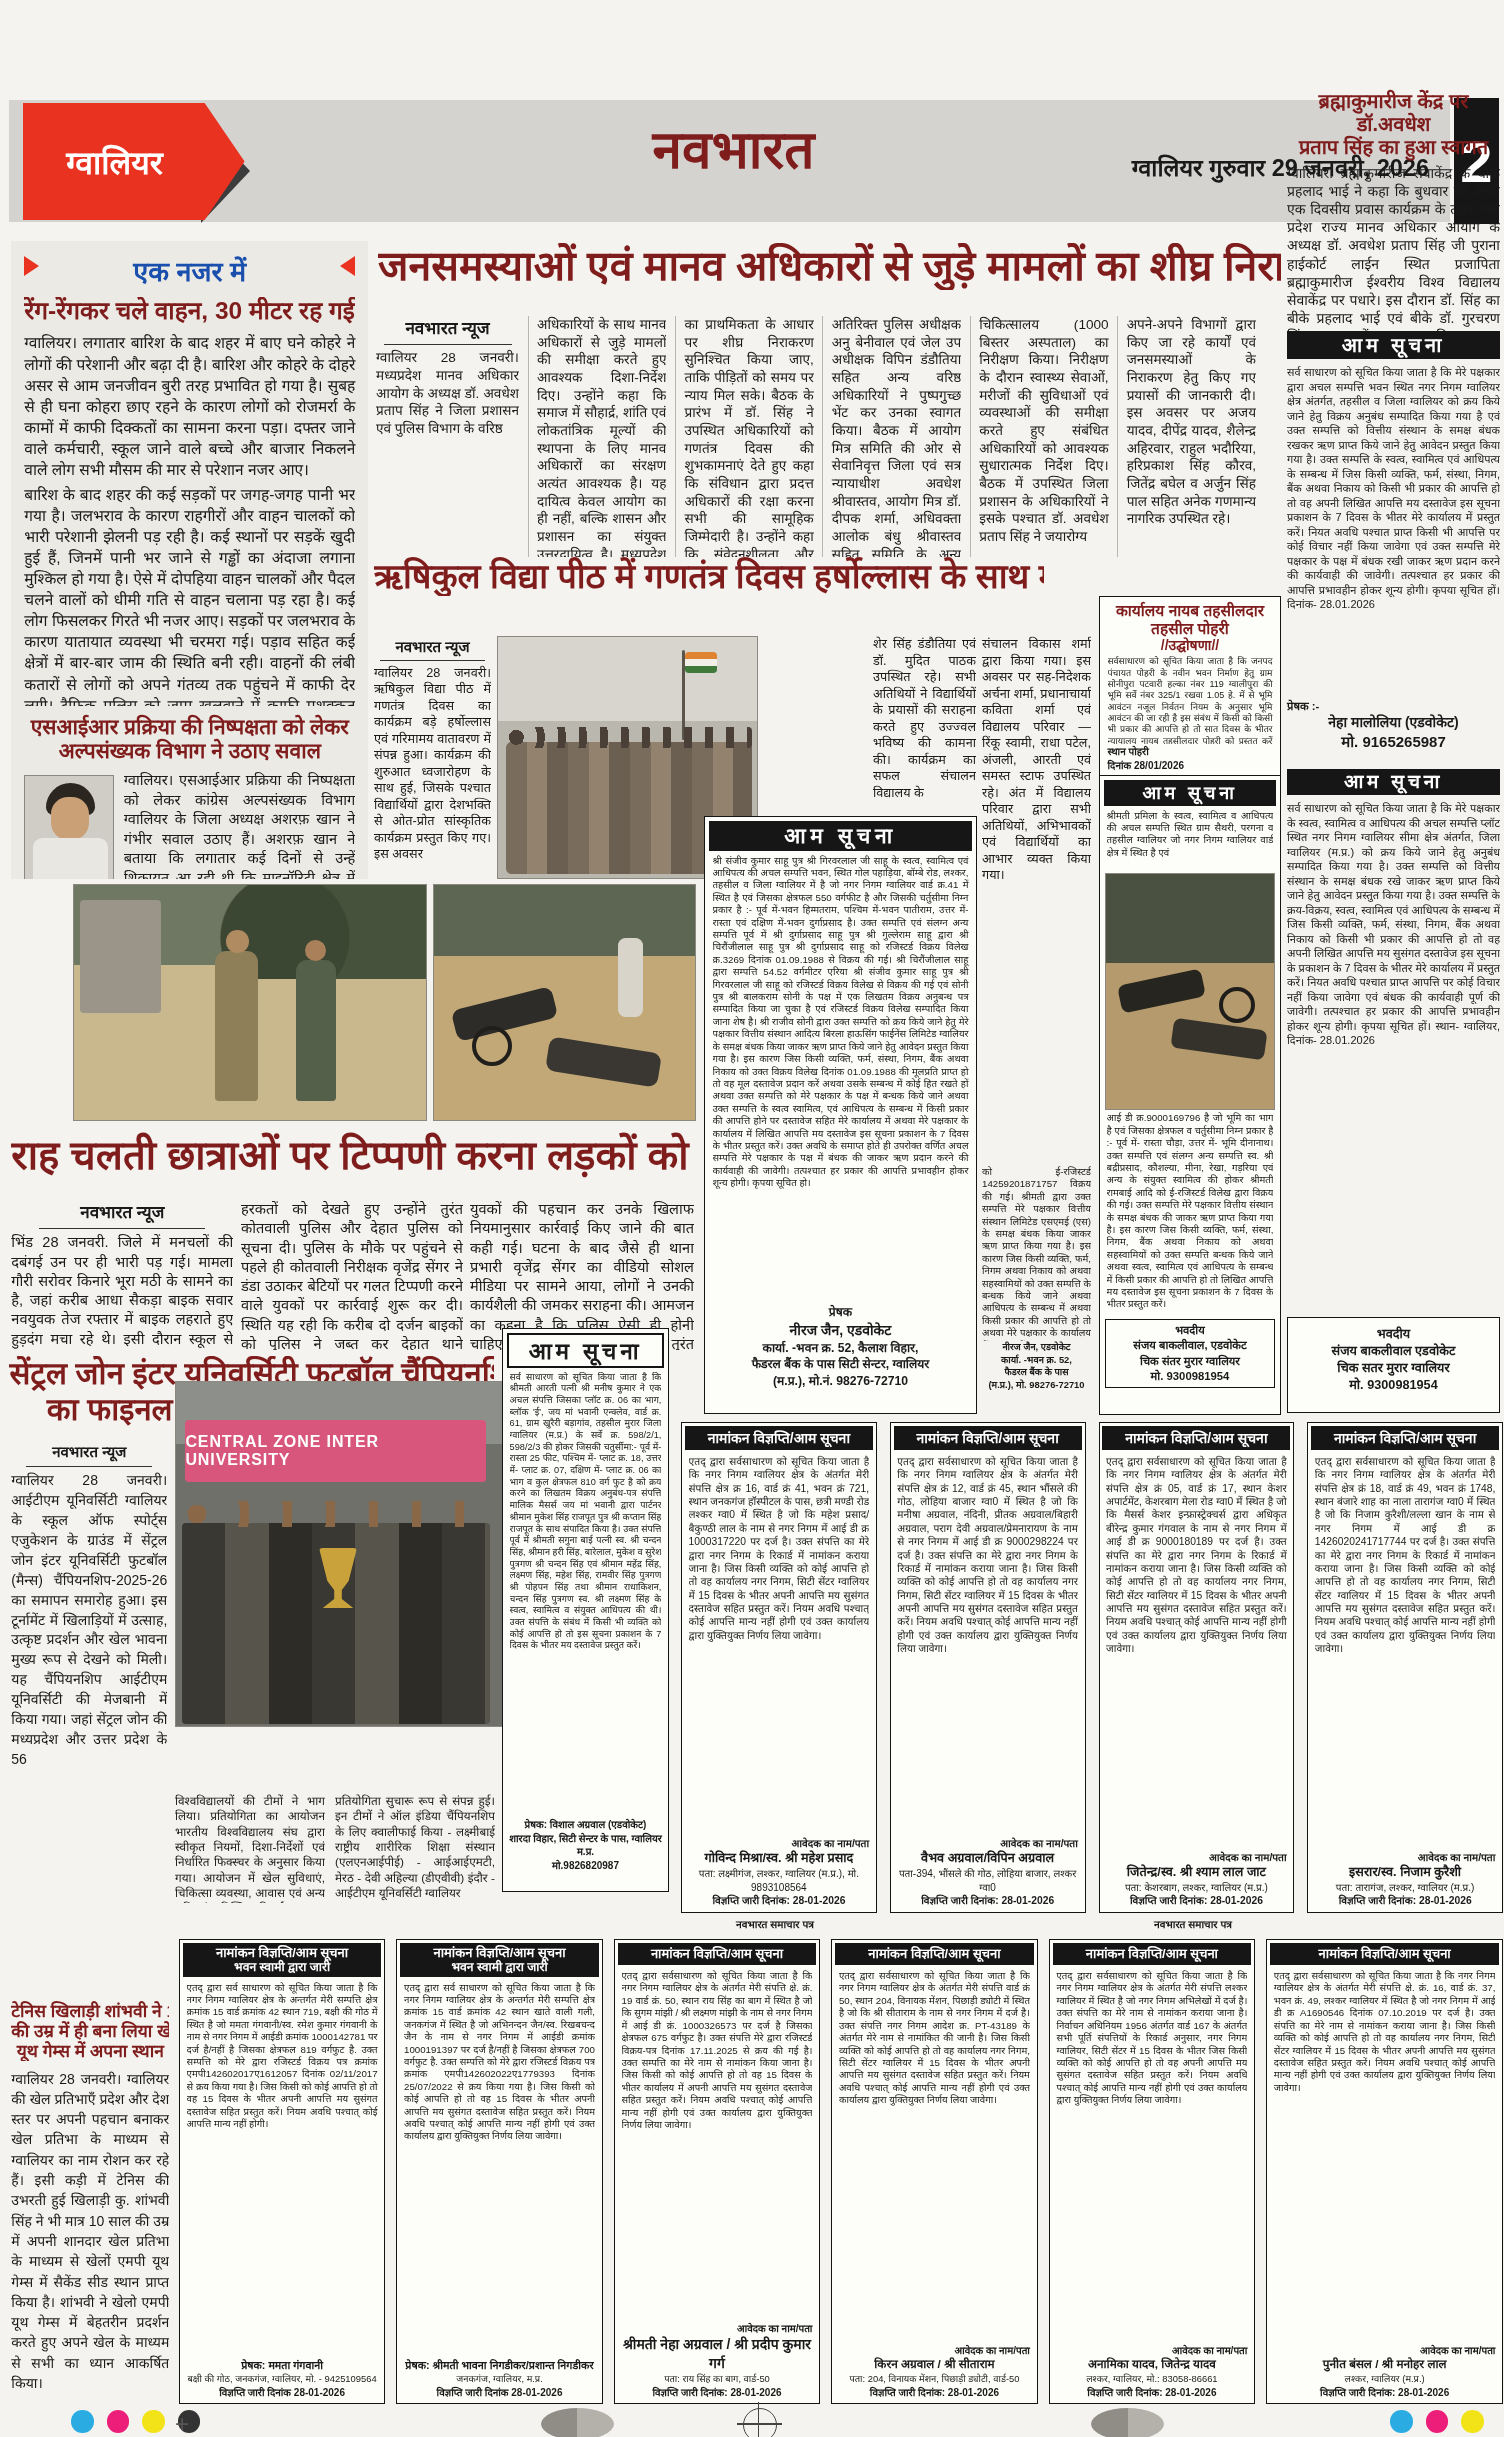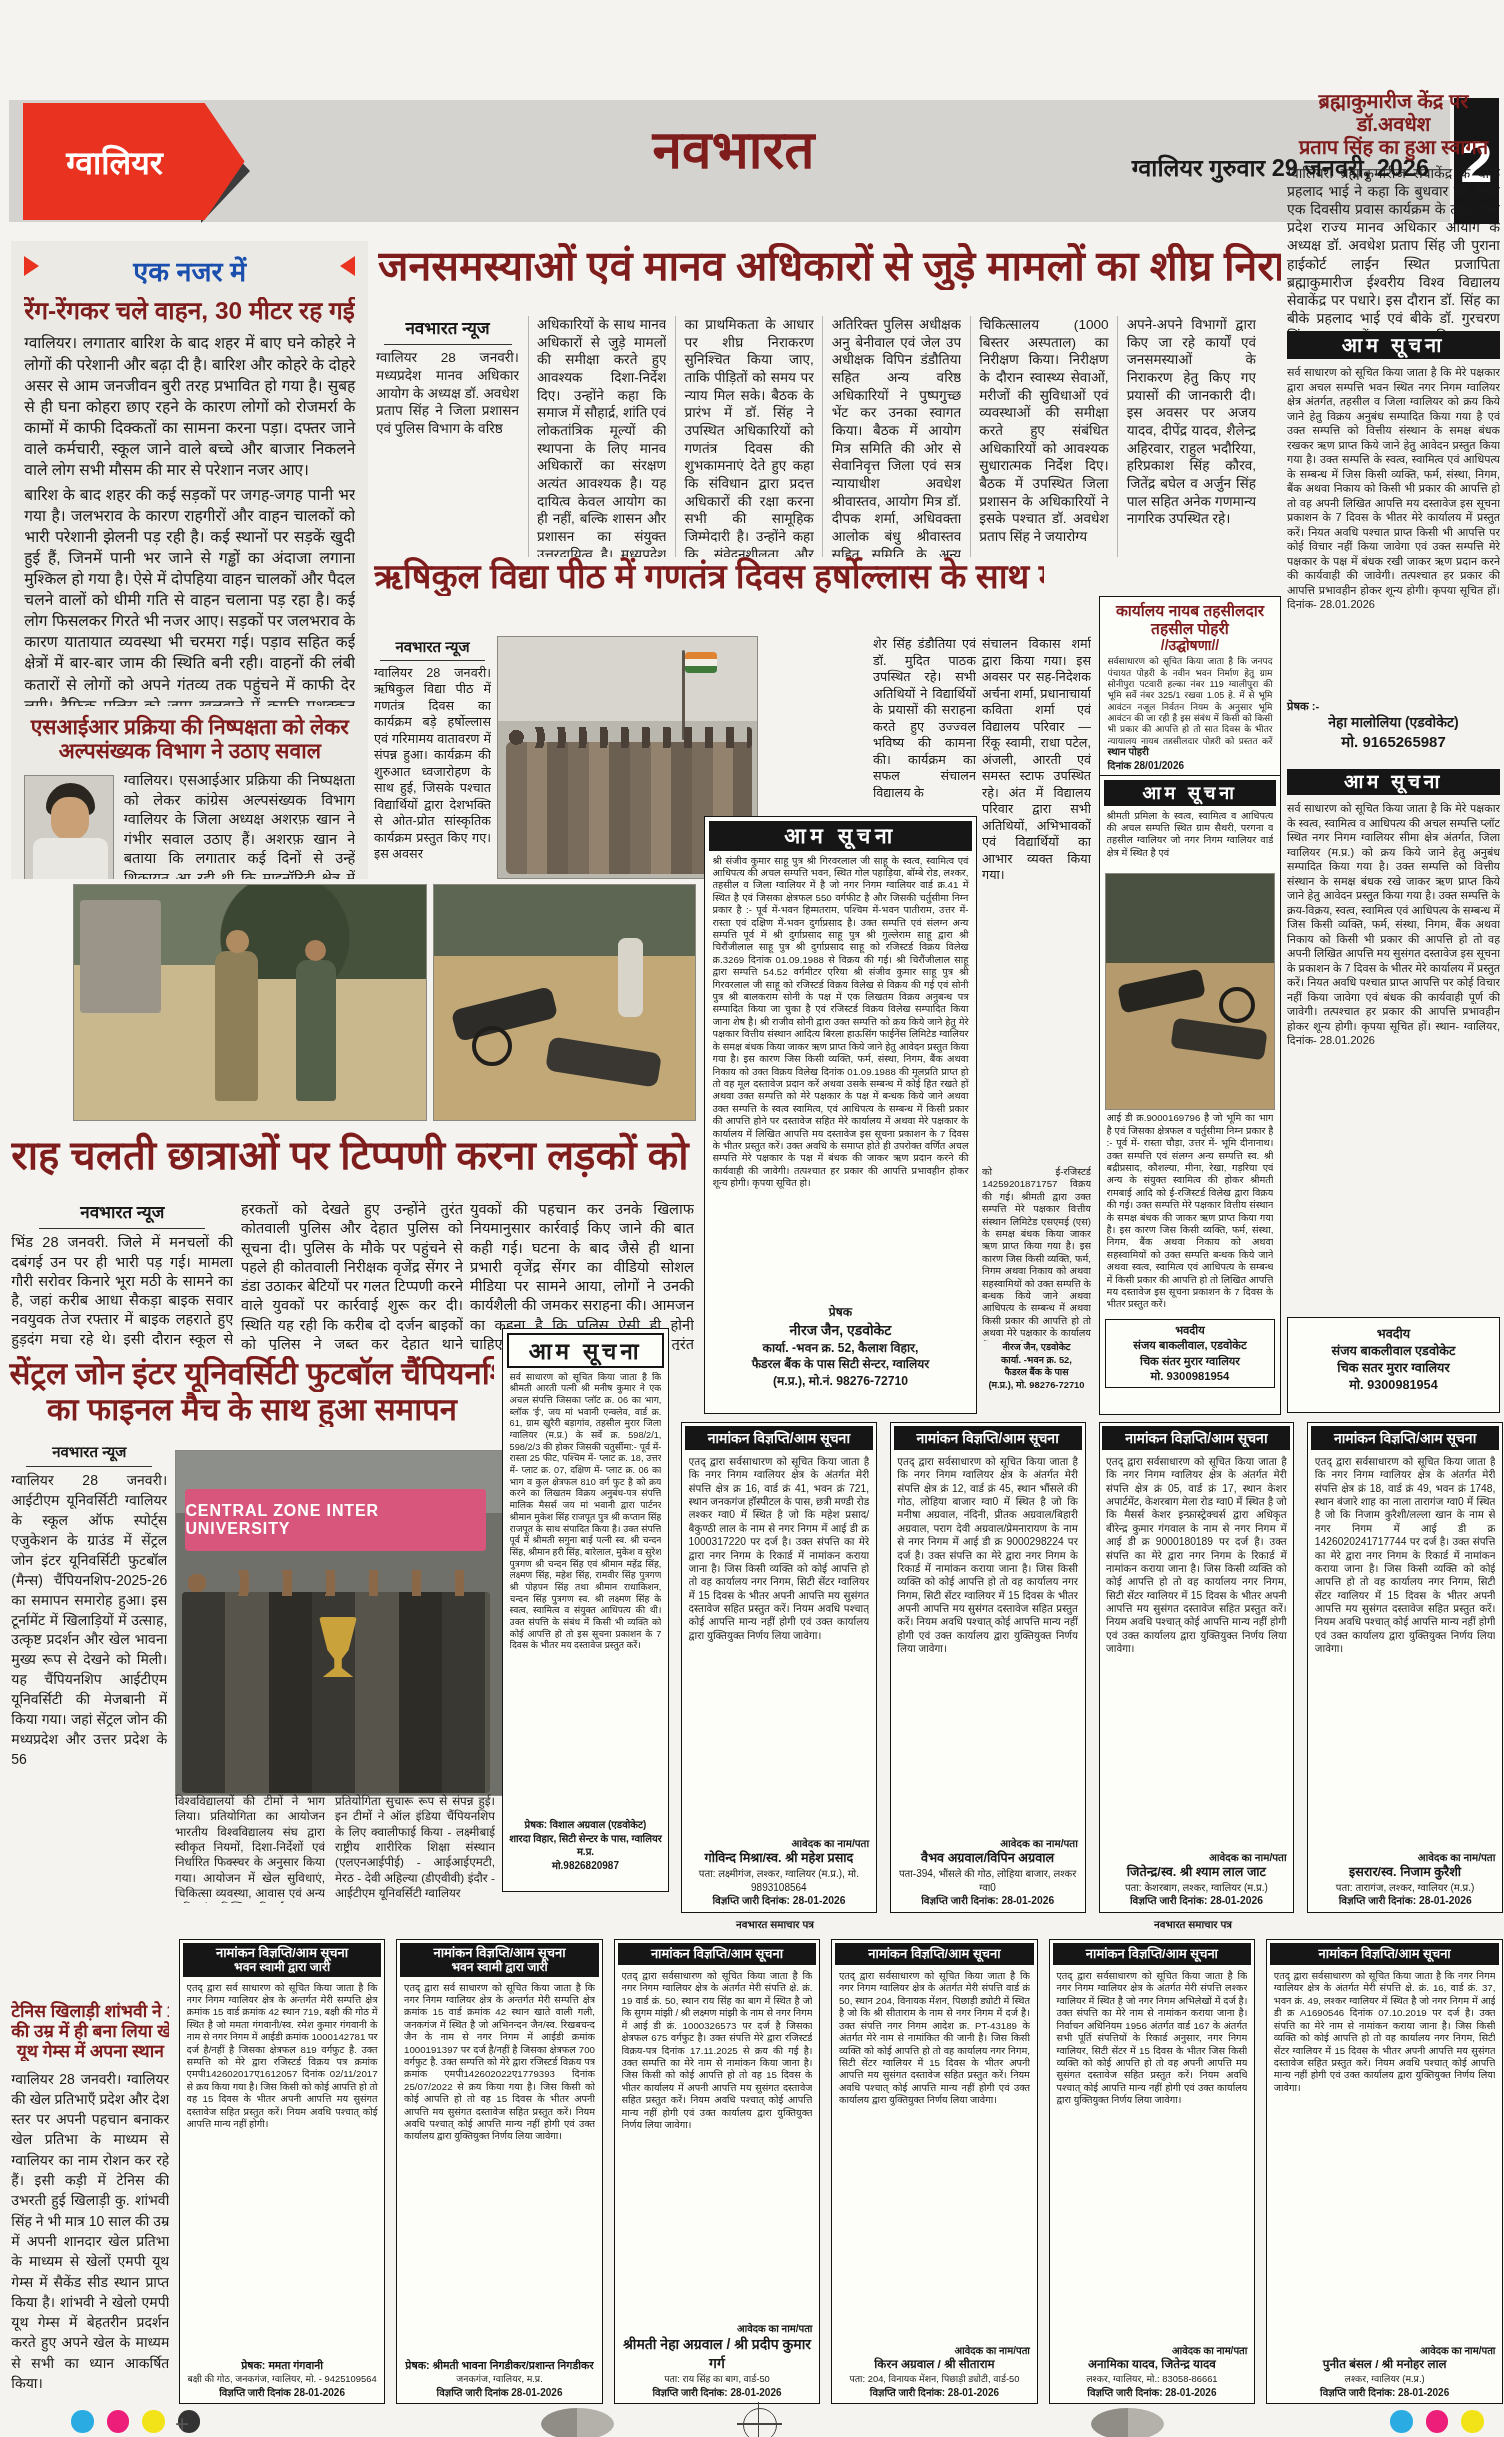--- a/index.html
+++ b/index.html
@@ -189,21 +189,21 @@
 
   <div class="abs hd ct" style="left:9.4px;top:1356px;width:485px;font-size:31px;">
     <div class="nowrap">सेंट्रल जोन इंटर यूनिवर्सिटी फुटबॉल चैंपियनशिप</div>
     <div class="nowrap">का फाइनल मैच के साथ हुआ समापन</div>
   </div>
   <div class="abs" style="left:11.3px;top:1441px;width:156px;height:553px;overflow:hidden;">
     <div class="byline" style="font-size:15px;">नवभारत न्यूज</div>
     <div class="rule" style="margin:4.7px 15px;"></div>
     <div class="jt" style="font-size:14px;line-height:1.42;">ग्वालियर 28 जनवरी। आईटीएम यूनिवर्सिटी ग्वालियर के स्कूल ऑफ स्पोर्ट्स एजुकेशन के ग्राउंड में सेंट्रल जोन इंटर यूनिवर्सिटी फुटबॉल (मैन्स) चैंपियनशिप-2025-26 का समापन समारोह हुआ। इस टूर्नामेंट में खिलाड़ियों में उत्साह, उत्कृष्ट प्रदर्शन और खेल भावना मुख्य रूप से देखने को मिली। यह चैंपियनशिप आईटीएम यूनिवर्सिटी की मेजबानी में किया गया। जहां सेंट्रल जोन की मध्यप्रदेश और उत्तर प्रदेश के 56</div>
   </div>
-  <div class="abs photo" style="left:175px;top:1450px;width:368px;height:346px;background:linear-gradient(#8d8f8a 0 18%,#6e7069 18% 100%);">
+  <div class="abs photo" style="left:175px;top:1381px;width:368px;height:346px;background:linear-gradient(#8d8f8a 0 18%,#6e7069 18% 100%);">
     <span class="fig" style="left:9.4px;top:38px;width:301px;height:62px;background:#d8567c;display:flex;align-items:center;justify-content:center;">
       <span style="color:#fff;font-weight:800;font-size:16px;letter-spacing:0.9px;">CENTRAL ZONE INTER UNIVERSITY</span>
     </span>
     <span class="fig" style="left:5.6px;top:141px;width:308px;height:201px;background:repeating-linear-gradient(90deg,#3a3833 0 43px,#57544c 43px 87px,#2e2c27 87px 130px);"></span>
     <span class="fig" style="left:5.6px;top:119px;width:308px;height:26px;background:repeating-radial-gradient(circle at 15px 13px,#8a6747 0 9.4px,transparent 9.4px 43px);"></span>
     <span class="fig" style="left:143px;top:166px;width:38px;height:60px;background:#caa23c;clip-path:polygon(0 0,100% 0,78% 55%,60% 70%,60% 85%,90% 100%,10% 100%,40% 85%,40% 70%,22% 55%);"></span>
   </div>
   <div class="abs jt clip" style="left:175px;top:1794px;width:150px;height:109px;font-size:11.8px;line-height:1.3;">विश्वविद्यालयों की टीमों ने भाग लिया। प्रतियोगिता का आयोजन भारतीय विश्वविद्यालय संघ द्वारा स्वीकृत नियमों, दिशा-निर्देशों एवं निर्धारित फिक्स्चर के अनुसार किया गया। आयोजन में खेल सुविधाएं, चिकित्सा व्यवस्था, आवास एवं अन्य सुविधाएं सुनिश्चित की गईं।</div>
   <div class="abs jt clip" style="left:335px;top:1794px;width:160px;height:109px;font-size:11.8px;line-height:1.3;">प्रतियोगिता सुचारू रूप से संपन्न हुई। इन टीमों ने ऑल इंडिया चैंपियनशिप के लिए क्वालीफाई किया - लक्ष्मीबाई राष्ट्रीय शारीरिक शिक्षा संस्थान (एलएनआईपीई) - आईआईएमटी, मेरठ - देवी अहिल्या (डीएवीवी) इंदौर - आईटीएम यूनिवर्सिटी ग्वालियर</div>
 

